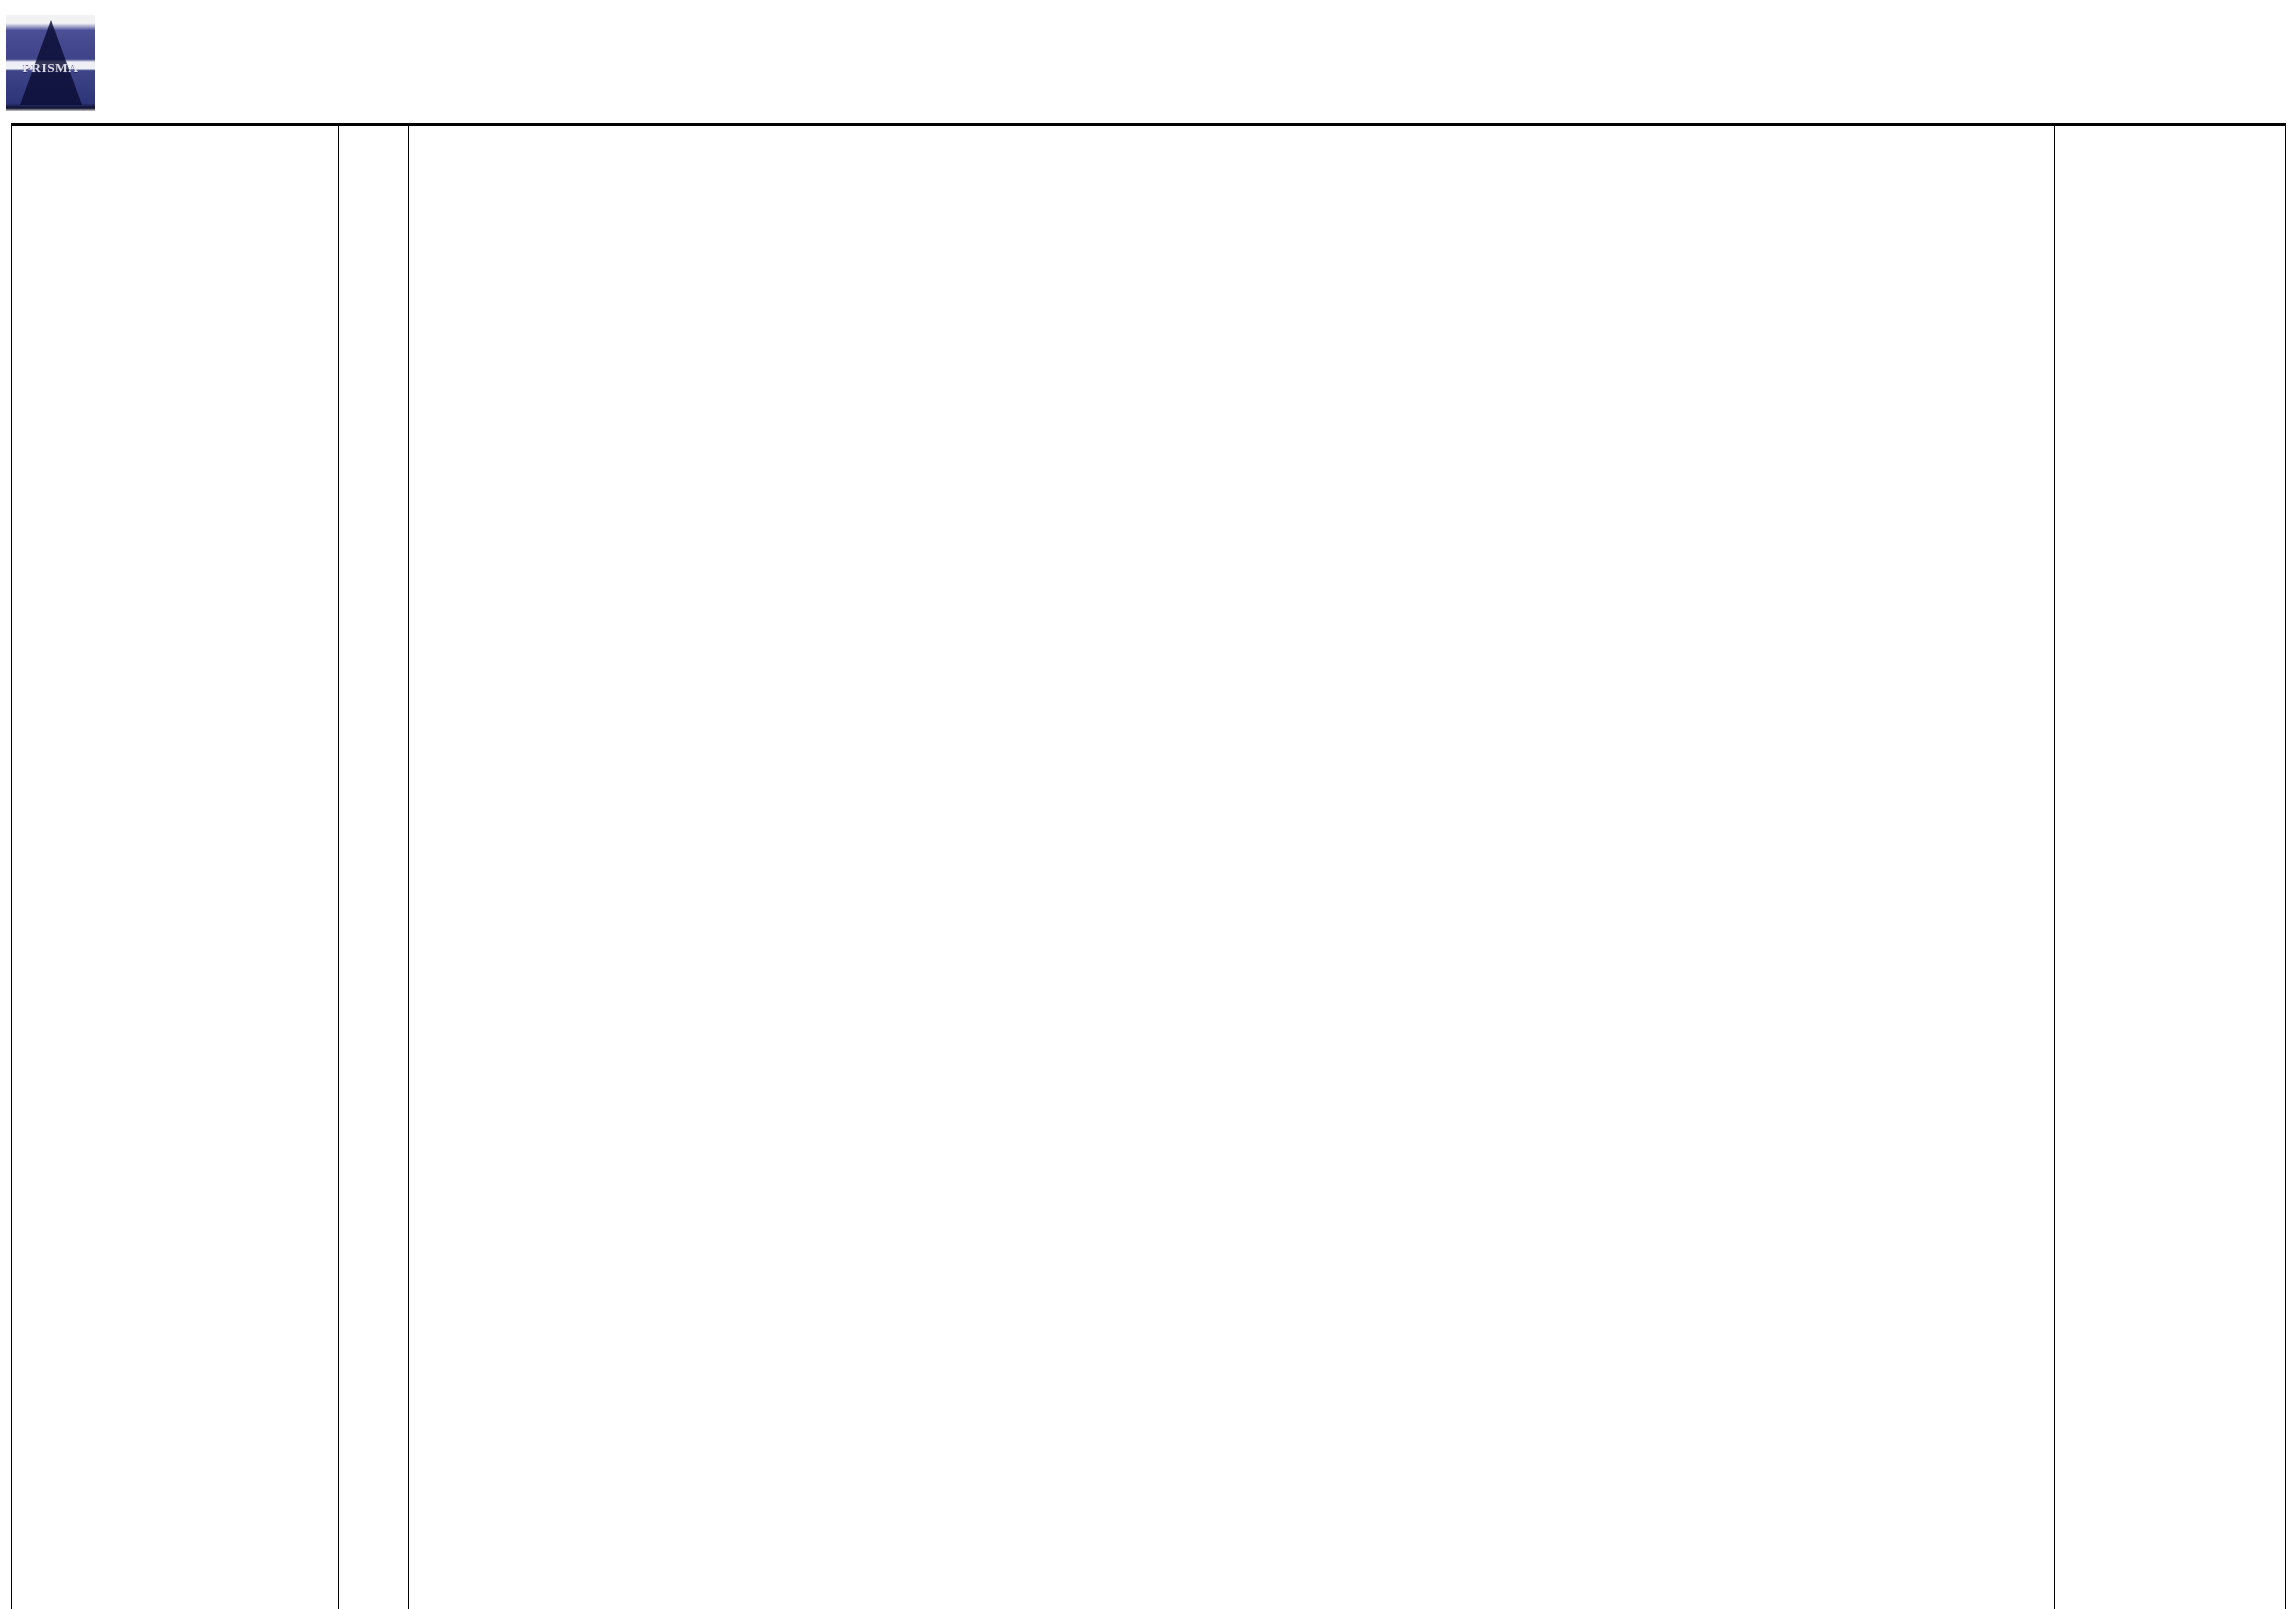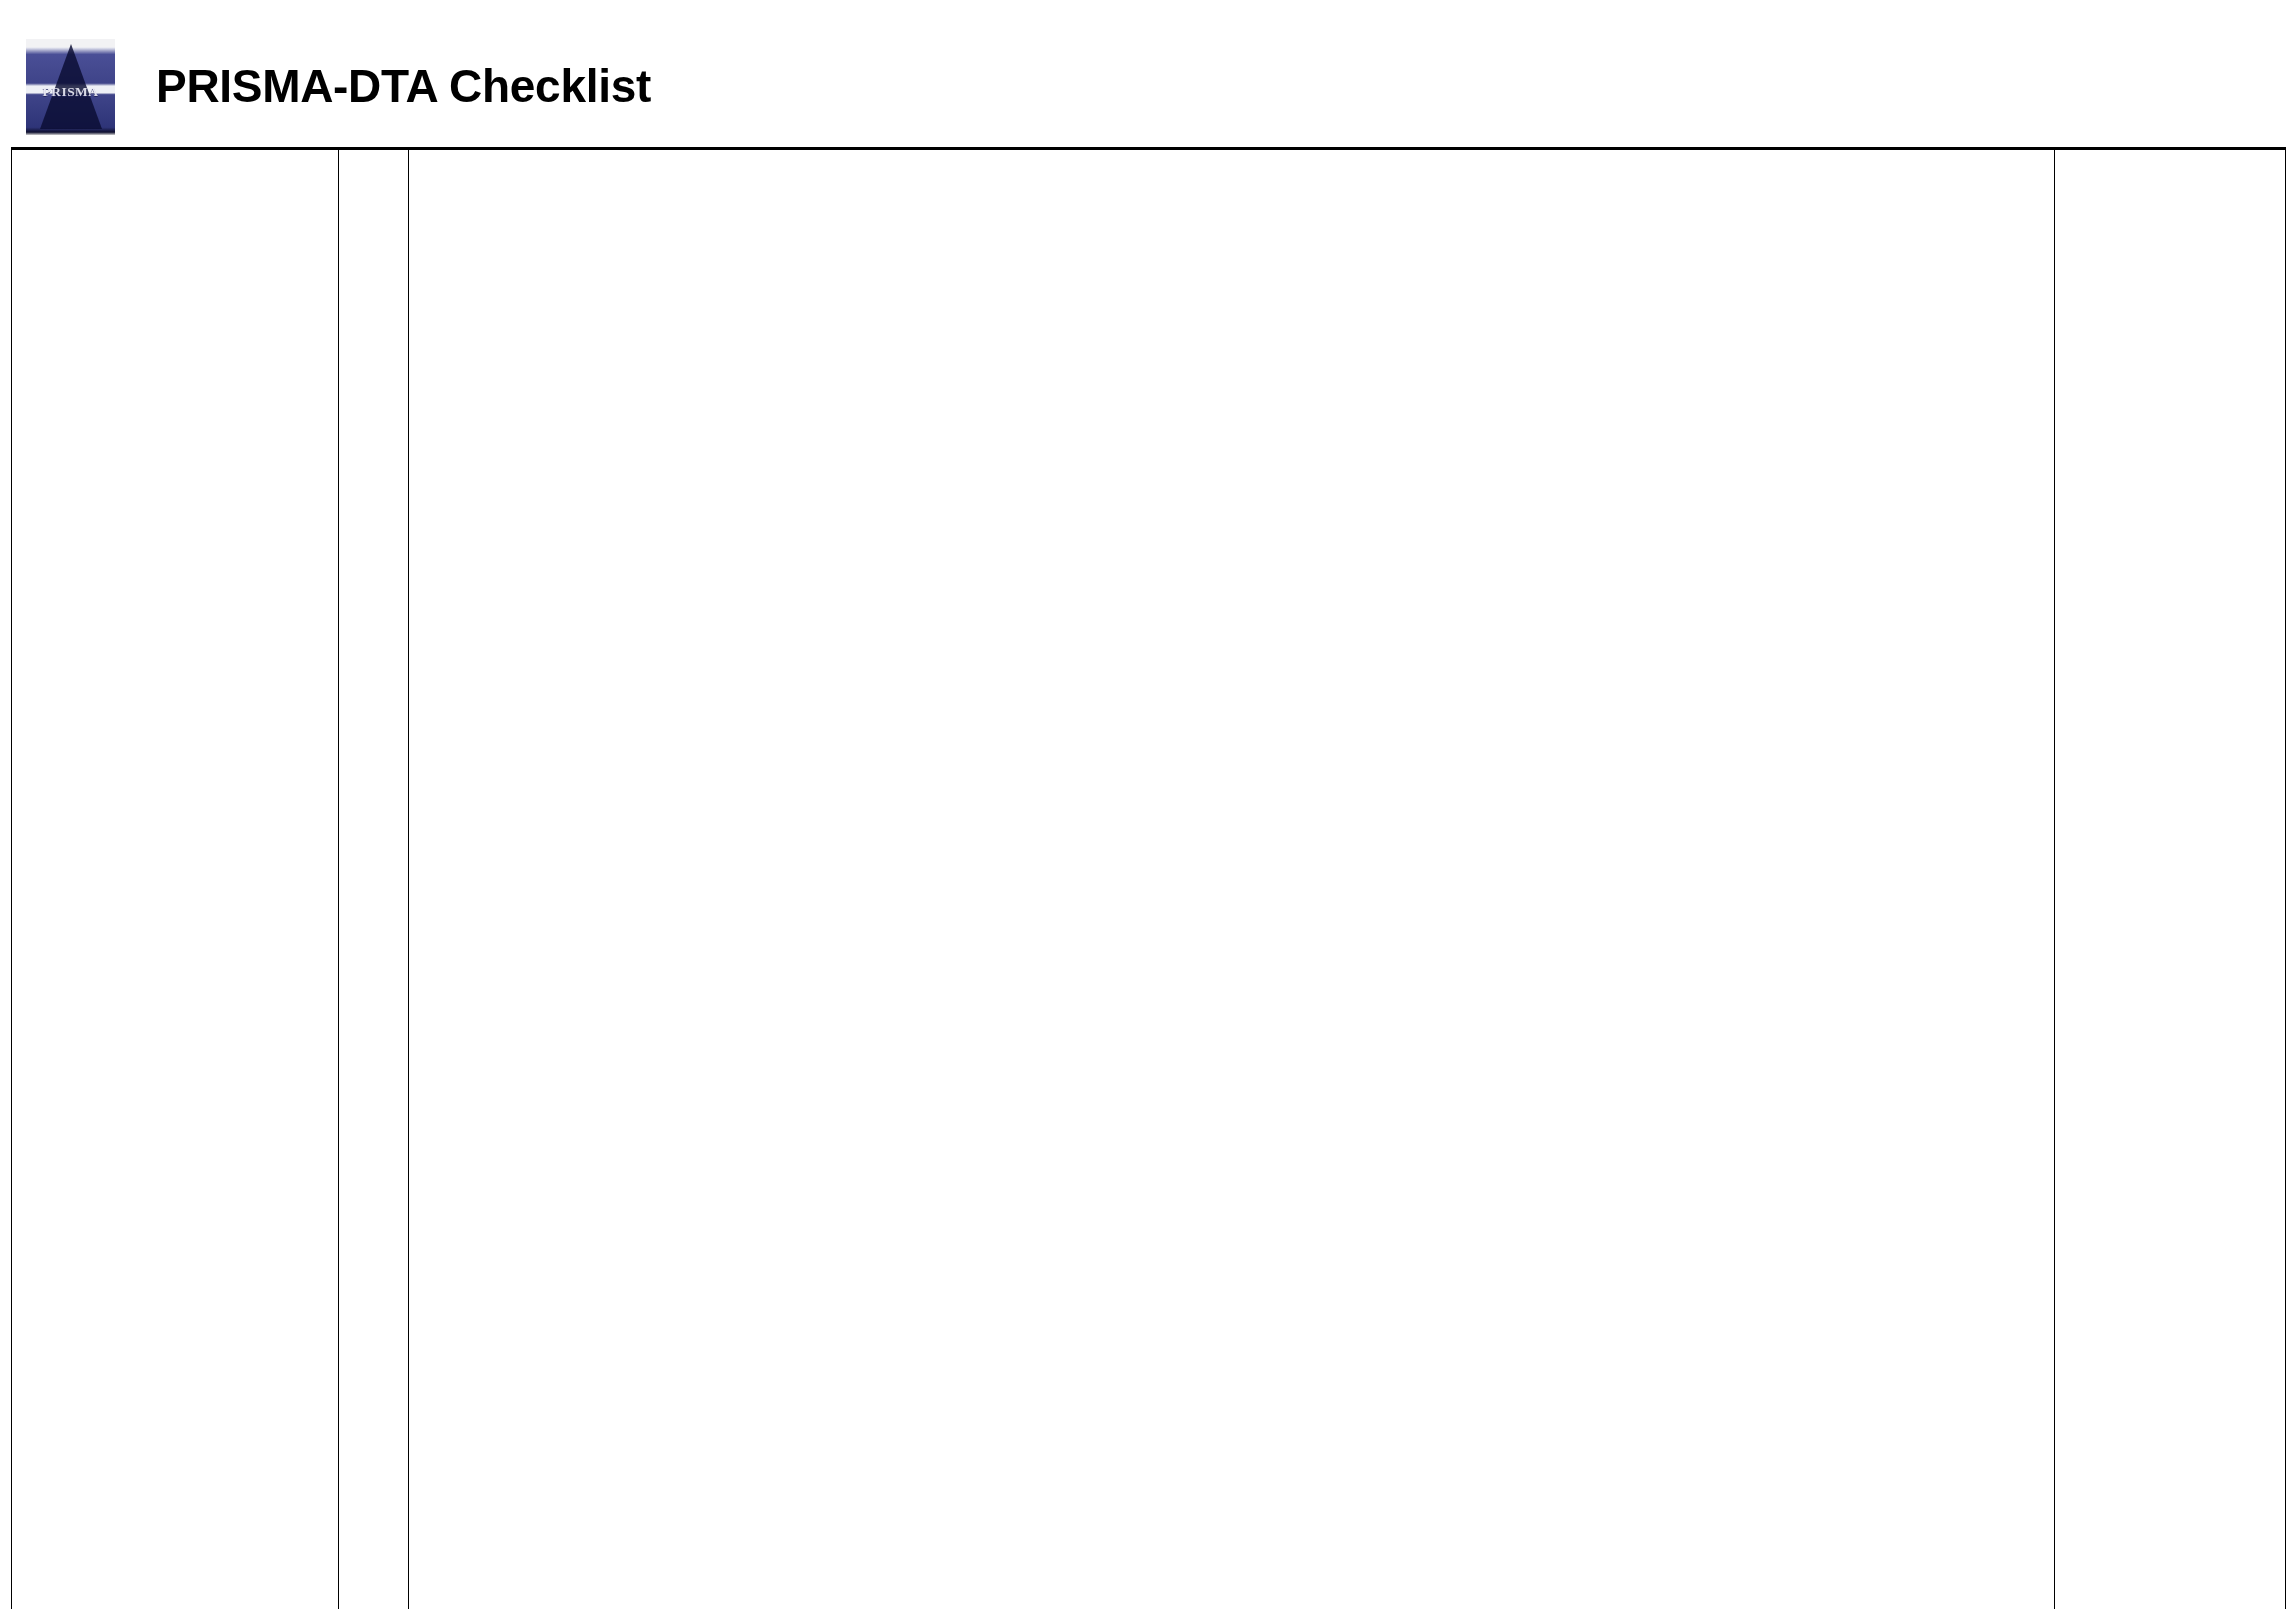--- a/index.html
+++ b/index.html
@@ -21,23 +21,22 @@
     height: 1610px;
     box-sizing: border-box;
     padding: 0;
   }
 
   
   .title-bar {
     display: flex;
     align-items: center;
     height: 123px;
-    padding-left: 26px;
+    padding-left: 6px;
     box-sizing: border-box;
-    margin-top: 24px;
   }
   .logo {
     width: 89px;
     height: 96px;
     margin-top: 3.2px;
     position: relative;
     overflow: hidden;
     background: linear-gradient(#f2f2f4 0%, #f2f2f4 8%, #e9eaf2 9%, #4a4f96 16%, #3f4489 46%, #eef0f6 49%, #eef0f6 56%, #3f4489 58%, #2e3478 92%, #0f1030 97%, #cfcfcf 100%);
     flex: 0 0 auto;
   }
@@ -117,21 +116,20 @@
 </head>
 <body>
 
 <div class="page">
 
   <div class="title-bar">
     <div class="logo">
       <div class="tri"></div>
       <div class="wordmark">PRISMA</div>
     </div>
-    <div class="doc-title">PRISMA-DTA Checklist</div>
   </div>
 
   <table class="checklist">
     <colgroup>
       <col class="c-section">
       <col class="c-num">
       <col class="c-item">
       <col class="c-page">
     </colgroup>
     <thead>

